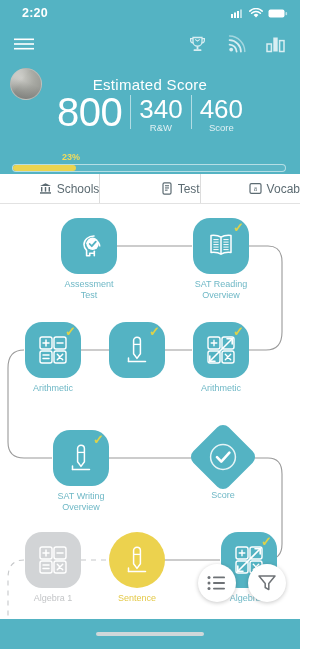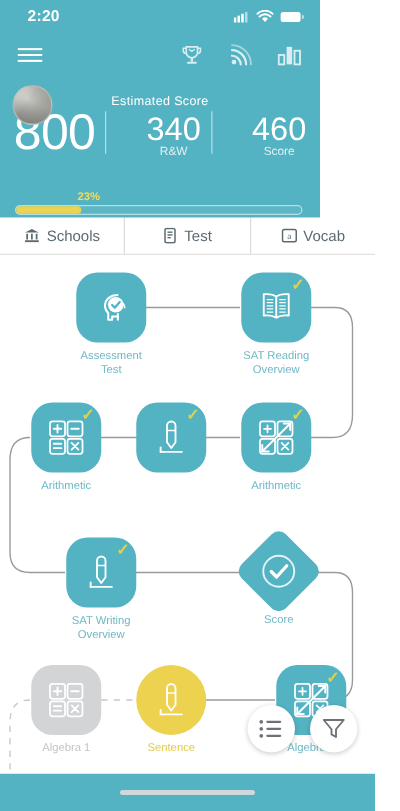--- a/index.html
+++ b/index.html
@@ -8,21 +8,21 @@
     font-family:"Liberation Sans", sans-serif;
     background:#ffffff;
     overflow:hidden;
     position:relative;
   }
   #app { width:300px; height:649px; position:relative; overflow:hidden; background:#fff; }
 
   
   .teal-header {
     background:#54b3c3;
-    width:256px;
+    width:300px;
     padding-top:0;
     position:relative;
   }
   .status-bar {
     height:26px;
     display:flex;
     align-items:center;
     justify-content:space-between;
     padding:0 12px;
     color:#ffffff;
@@ -64,21 +64,21 @@
   .avatar::after{
     content:"";
     position:absolute; inset:0;
     background:
       linear-gradient(125deg, rgba(255,255,255,0.45) 0%, rgba(255,255,255,0) 40%),
       linear-gradient(20deg, rgba(60,60,60,0.35) 0%, rgba(255,255,255,0) 55%);
   }
   .score-title {
     text-align:center;
     color:#ffffff;
-    font-size:10px;
+    font-size:15px;
     letter-spacing:0.3px;
     padding-top:10px;
   }
   .score-row {
     display:flex;
     align-items:flex-end;
     justify-content:center;
     gap:0;
     margin-top:-2px;
   }
@@ -88,21 +88,21 @@
     line-height:42px;
     font-weight:300;
     letter-spacing:-0.5px;
   }
   .divider-v {
     width:1px;
     height:34px;
     background:rgba(255,255,255,0.55);
     margin:0 8px 4px 8px;
   }
-  .sub-score { text-align:center;margin-left:24px; }
+  .sub-score { text-align:center; }
   .sub-val {
     color:#ffffff;
     font-size:26px;
     line-height:27px;
     font-weight:300;
   }
   .sub-lab {
     color:#e2f1f4;
     font-size:9.5px;
     line-height:11px;
@@ -136,21 +136,21 @@
   .tabs {
     display:flex;
     height:30px;
     background:#ffffff;
     border-bottom:1px solid #e2e2e2;
   }
   .tab {
     flex:1;
     display:flex;
     align-items:center;
-    justify-content:center;
+    justify-content:flex-end;
     gap:5px;
     font-size:12px;
     color:#5c6b72;
     border-right:1px solid #dcdcdc;
   }
   .tab:last-child { border-right:none; }
 
   
   .map {
     position:relative;

